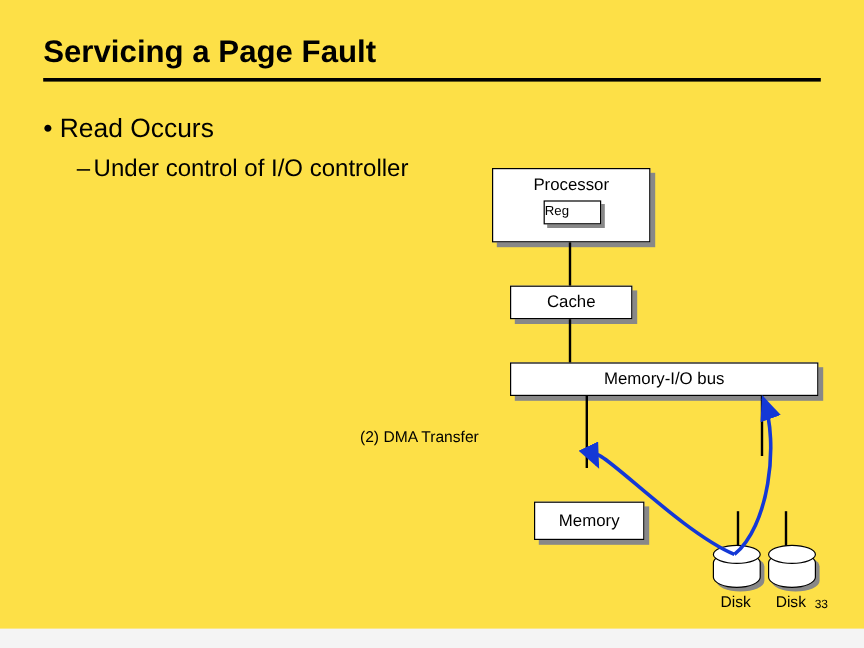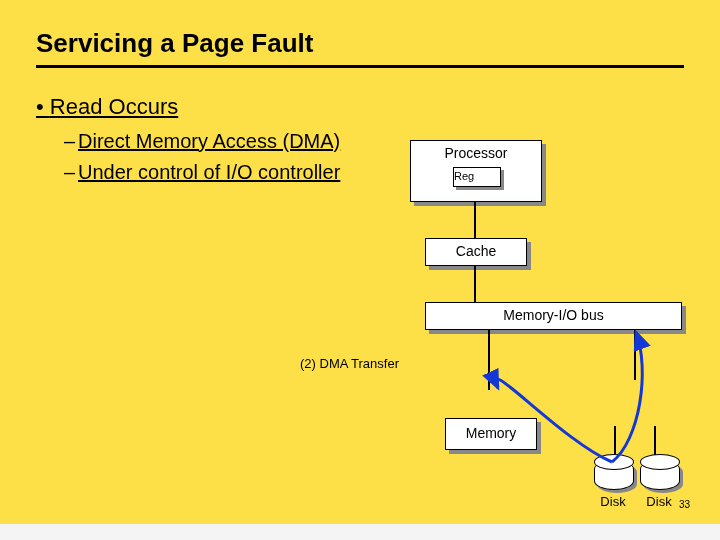--- a/index.html
+++ b/index.html
@@ -3,21 +3,21 @@
 <meta charset="utf-8">
 <style>
   html,body{margin:0;padding:0;background:#f4f4f4;}
   .slide{
     width:720px;height:524px;background:#fde047;position:relative;
     font-family:"Comic Sans MS","Comic Sans",cursive,sans-serif;
     color:#000;box-sizing:border-box;padding:28px 36px 20px 36px;
   }
   .title{font-size:26px;font-weight:bold;margin:0 0 6px 0;}
   .hr{height:3px;background:#000;margin:2px 0 24px 0;}
-  .bullets{font-size:22px;line-height:1.35;max-width:320px;text-decoration:underline;}
+  .bullets{font-size:22px;line-height:1.35;max-width:320px;}
   .b1{margin:0 0 6px 0;}
   .b2{margin:0 0 4px 28px;font-size:20px;}
   .dash{display:inline-block;width:14px;}
   .slidenum{position:absolute;right:30px;bottom:14px;font-family:Arial,sans-serif;font-size:10px;margin-left:29px;}
 
   
   .diag{position:absolute;left:380px;top:140px;width:320px;height:380px;
         font-family:Arial,Helvetica,sans-serif;font-size:14px;font-weight:normal;}
   .shadowbox{position:absolute;background:#fff;border:1.5px solid #000;
              box-shadow:4px 4px 0 #888;}
@@ -57,23 +57,20 @@
 
 <div class="slide">
   <div class="title">Servicing a Page Fault</div>
   <div class="hr"></div>
 
   <div class="bullets">
     <div class="b1">
       •&nbsp;<span>Read Occurs</span>
     </div>
     <div class="b2">
-      <span class="dash">–</span><span>Direct Memory Access (DMA)</span>
-    </div>
-    <div class="b2">
       <span class="dash">–</span><span>Under control of I/O controller</span>
     </div>
   </div>
 
   <div class="diag">
     <div class="shadowbox proc">
       <div class="lbl">Processor</div>
       <div class="reg">Reg</div>
     </div>
     <div class="shadowbox cache">Cache</div>

